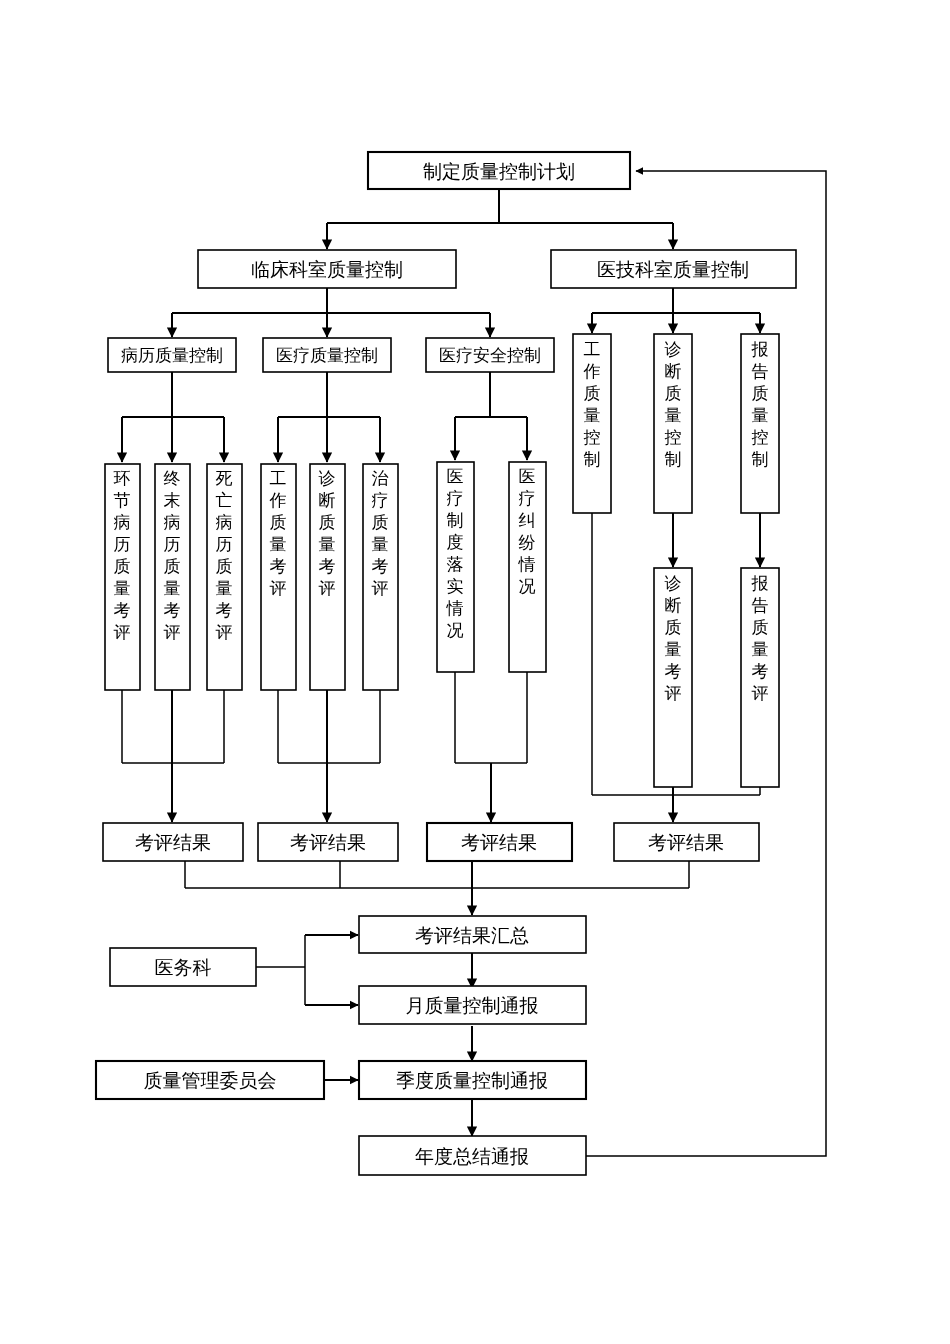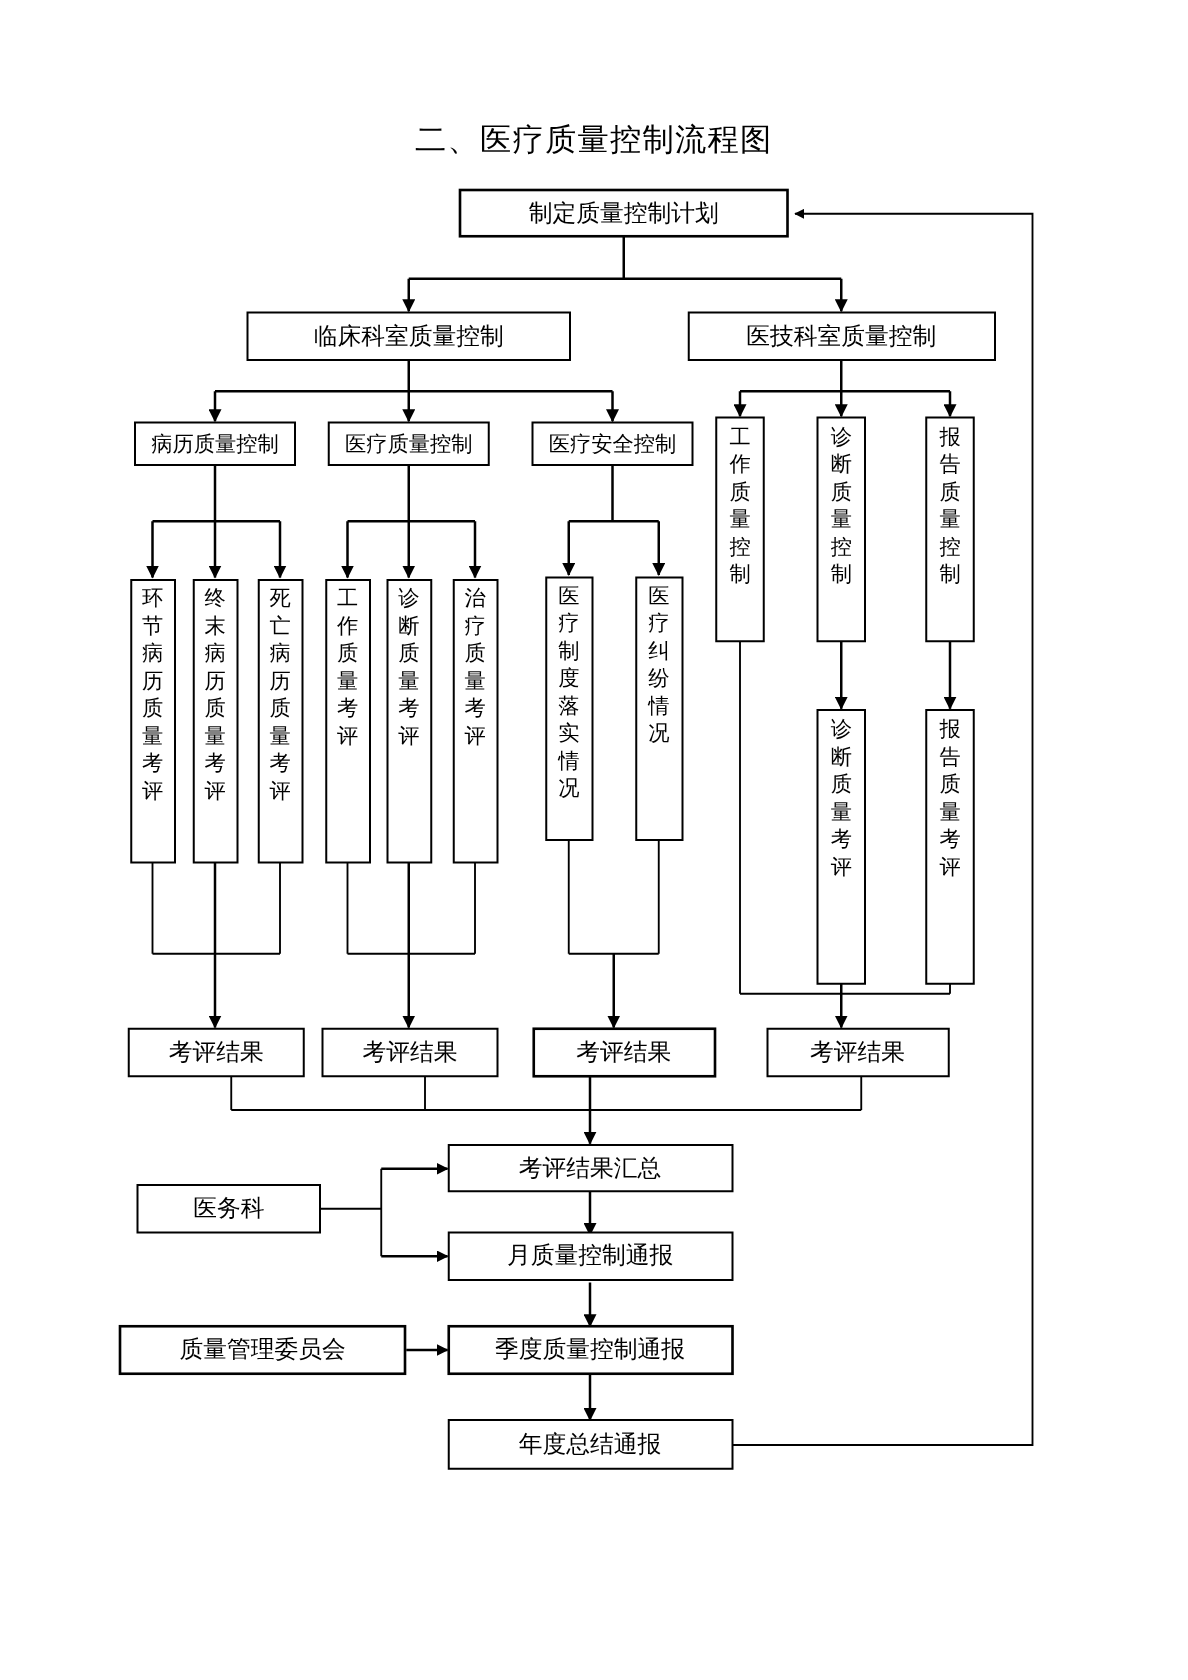--- a/index.html
+++ b/index.html
@@ -66,21 +66,20 @@
   }
   .conn.thin {
     stroke-width: 1.5;
   }
 </style>
 </head>
 <body>
 
 <div id="page">
 
-  <div id="chart-title">二、医疗质量控制流程图</div>
 
   <svg id="flow" viewBox="0 0 950 1344">
     <defs>
       <marker id="arrow" viewBox="0 0 10 10" refX="9.2" refY="5" markerWidth="5.2" markerHeight="5.2" orient="auto-start-reverse">
         <path d="M 0 0 L 10 5 L 0 10 z" fill="#000000"></path>
       </marker>
       <marker id="arrowsm" viewBox="0 0 10 10" refX="9.2" refY="5" markerWidth="4.6" markerHeight="4.6" orient="auto-start-reverse">
         <path d="M 0 0 L 10 5 L 0 10 z" fill="#000000"></path>
       </marker>
     </defs>

